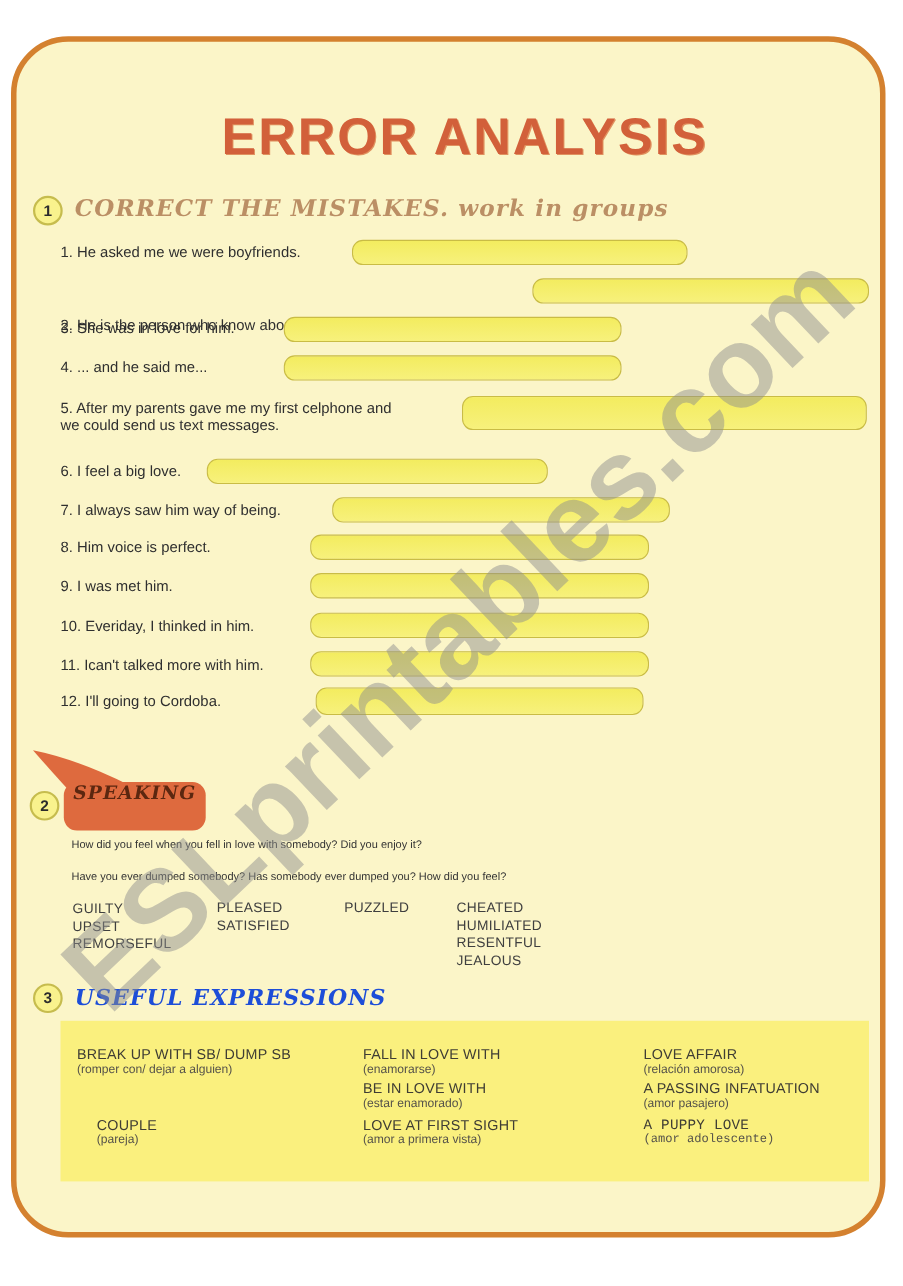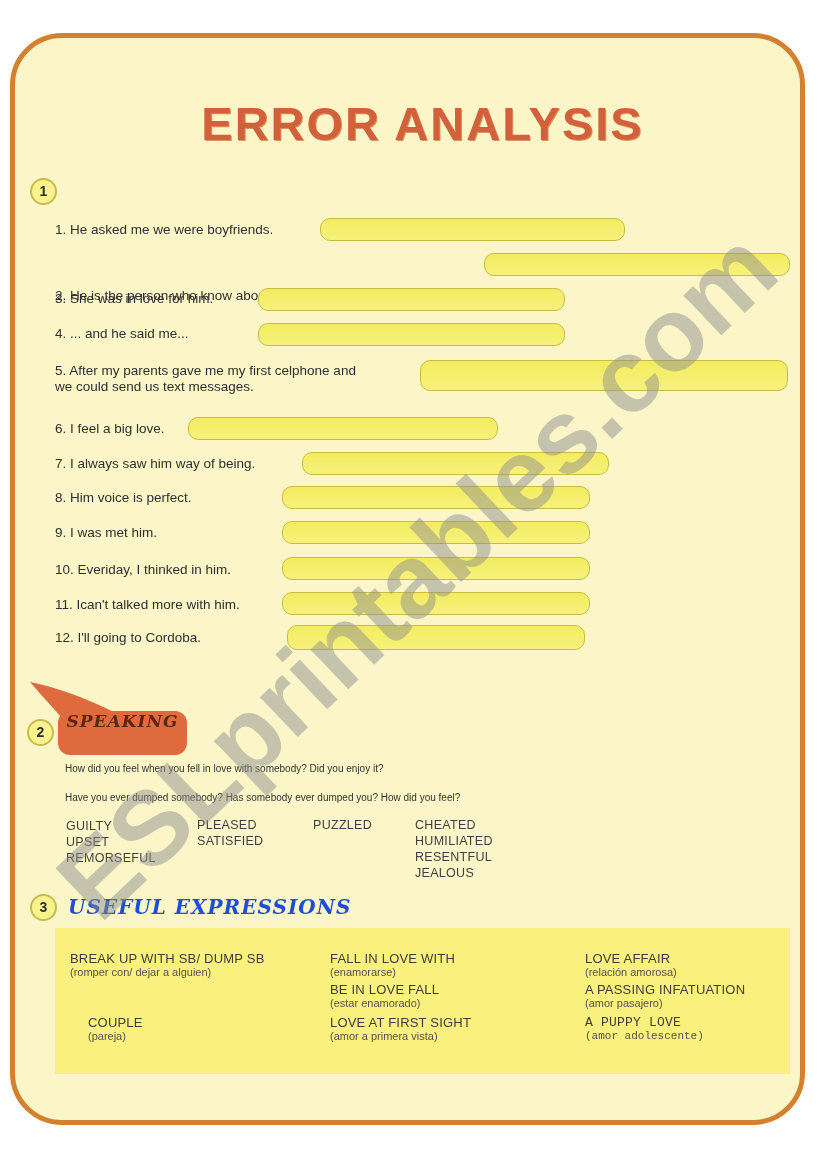--- a/index.html
+++ b/index.html
@@ -65,20 +65,21 @@
 </style>
 </head>
 <body>
 
 <div class="page">
   <div class="sheet"></div>
 
   <div class="title">ERROR ANALYSIS</div>
 
   <div class="num-circle" style="left:30px;top:178px;">1</div>
+  <div class="sec-heading h1">CORRECT THE MISTAKES. work in groups</div>
 
   <span class="q-label t1">1. He asked me we were boyfriends.</span>
   <div class="answer-box b1"></div>
 
   <span class="q-label t2 bold-item">2. He is the person who know about all of me and my feel.</span>
   <div class="answer-box b2"></div>
 
   <span class="q-label t3">3. She was in love for him.</span>
   <div class="answer-box b3"></div>
 
@@ -152,21 +153,21 @@
   <div class="expr c1e2 center">
     <div class="term">COUPLE</div>
     <div class="trans">(pareja)</div>
   </div>
 
   <div class="expr c2e1 center">
     <div class="term">FALL IN LOVE WITH</div>
     <div class="trans">(enamorarse)</div>
   </div>
   <div class="expr c2e2 center">
-    <div class="term">BE IN LOVE FALL</div>
+    <div class="term">BE IN LOVE WITH</div>
     <div class="trans">(estar enamorado)</div>
   </div>
   <div class="expr c2e3 center">
     <div class="term">LOVE AT FIRST SIGHT</div>
     <div class="trans">(amor a primera vista)</div>
   </div>
 
   <div class="expr c3e1">
     <div class="term">LOVE AFFAIR</div>
     <div class="trans">(relación amorosa)</div>

